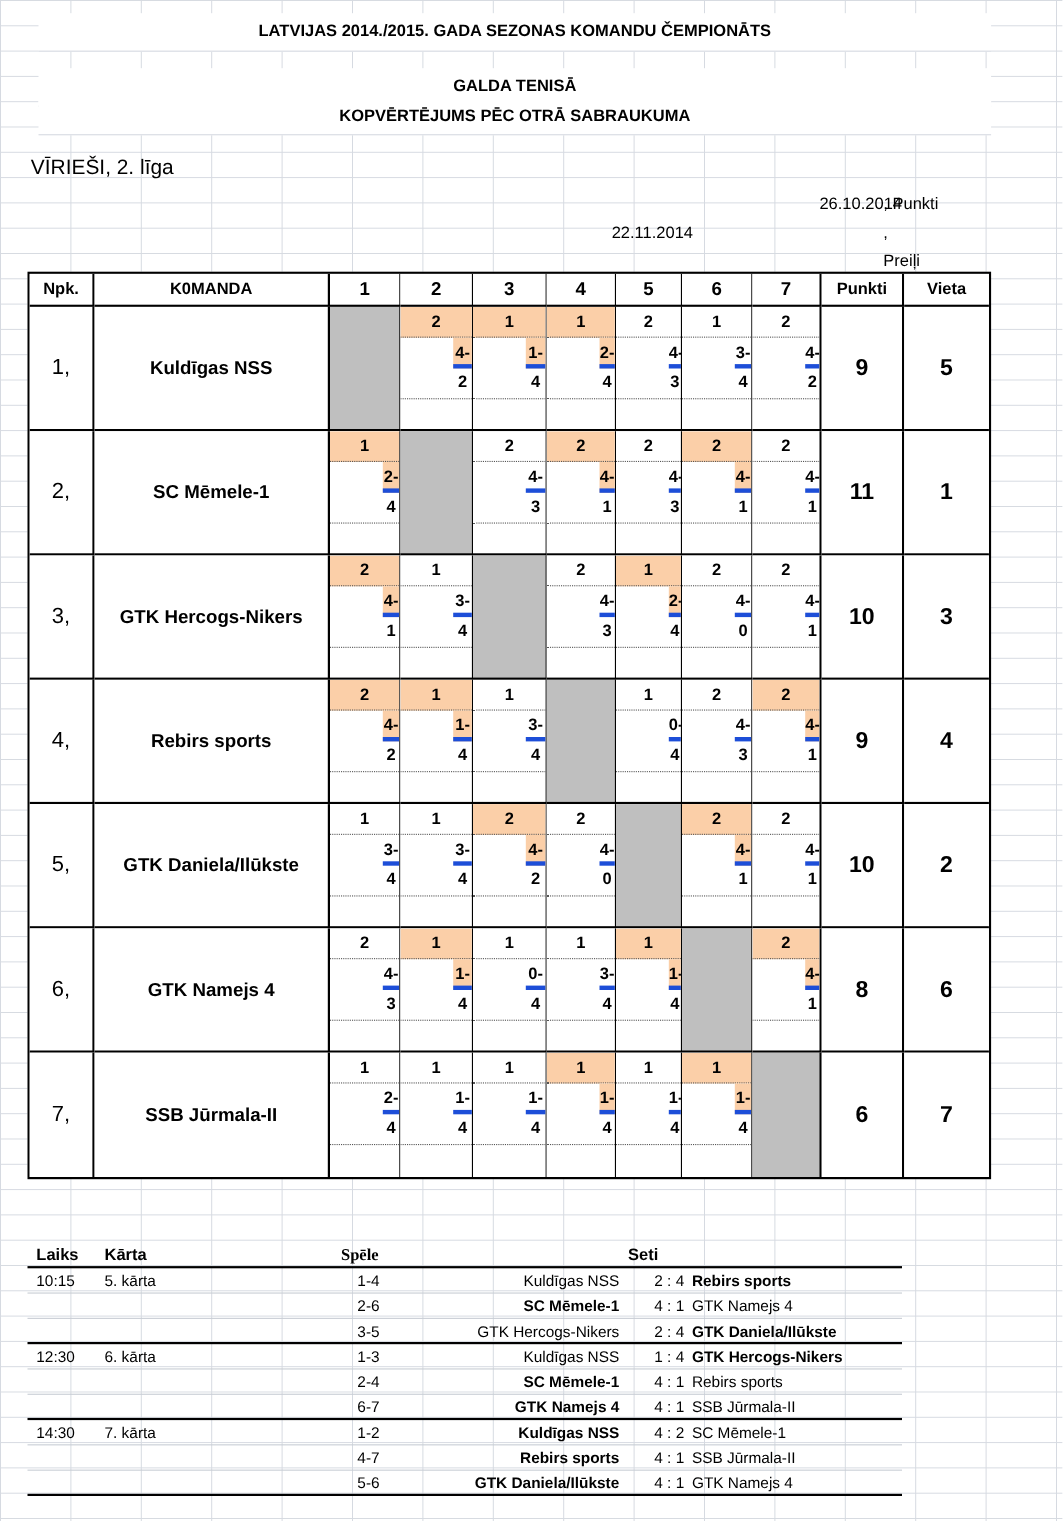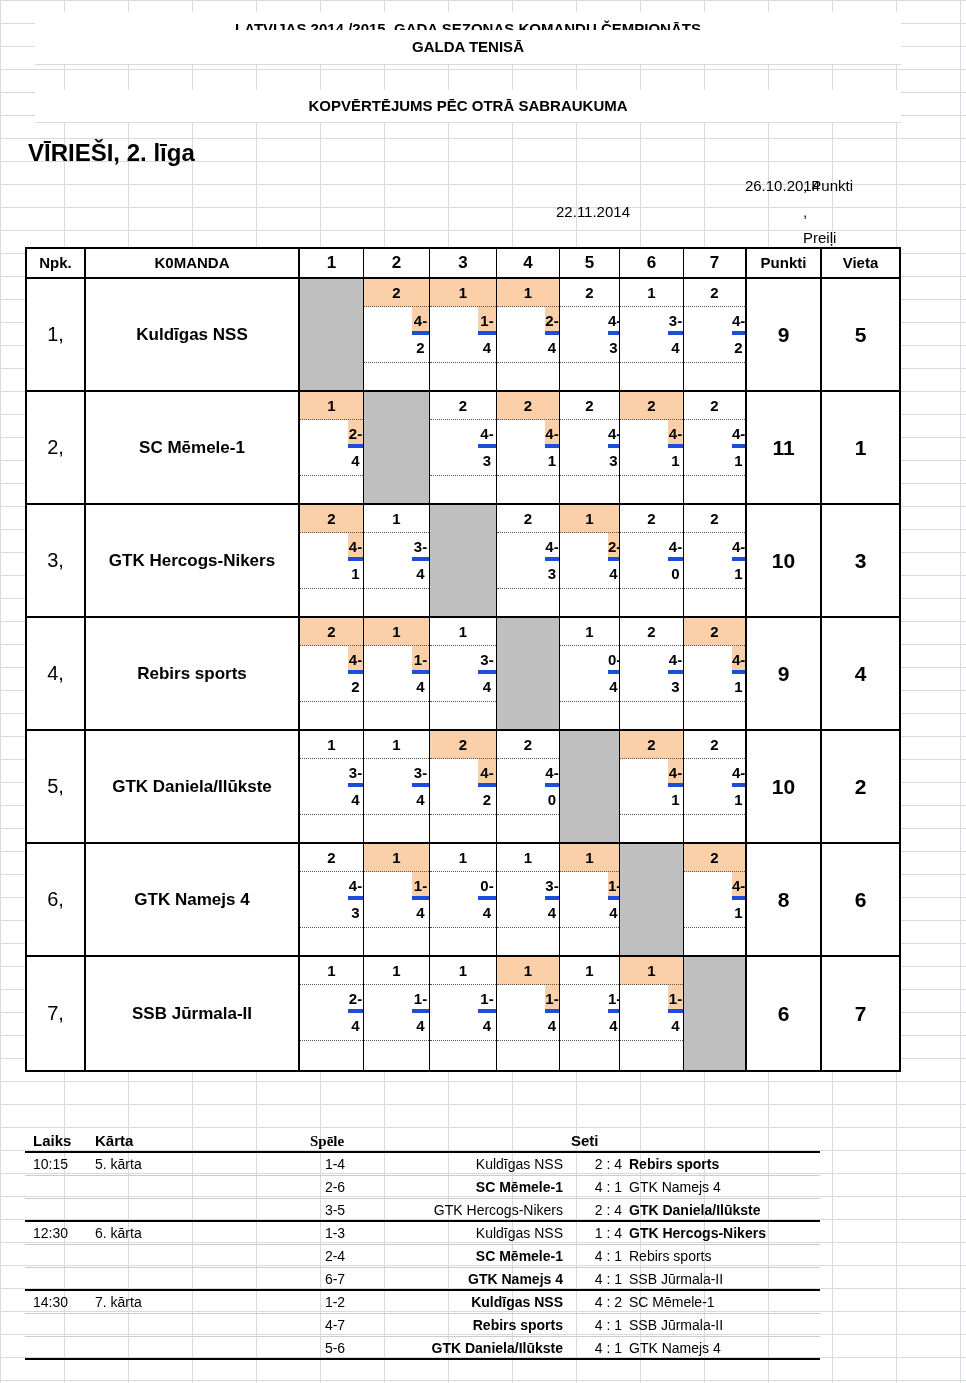--- a/index.html
+++ b/index.html
@@ -8,25 +8,25 @@
     font-family:"Liberation Sans","DejaVu Sans",sans-serif;color:#000;
     background-color:#fff;
     background-image:
       linear-gradient(to right,#d6dae1 1px,transparent 1px),
       linear-gradient(to bottom,#d6dae1 1px,transparent 1px);
     background-size:64px 23px;
   }
   
   .mrow{position:absolute;left:35px;width:866px;background:#fff;border-bottom:1px solid #d6dae1;}
   .t1{top:12px;height:34px;line-height:34px;}
-  .t2{top:30px;height:34px;line-height:34px;}
+  .t2{top:62px;height:34px;line-height:34px;}
   .t3{top:90px;height:32px;line-height:32px;}
   .t4{top:134px;height:38px;line-height:38px;}
   .title-text{font-weight:bold;font-size:15px;text-align:center;display:block;}
-  .league-text{font-weight:bold;font-size:24px;text-align:left;padding-left:0;display:block;}
+  .league-text{font-weight:normal;font-size:19px;text-align:left;padding-left:0;display:block;}
   .mrow.t4{left:28px;background:transparent;border-bottom:none;}
   .dateline{position:absolute;height:26px;line-height:26px;font-size:15px;}
   .dateval{position:absolute;right:146px;top:0;}
   .dateplace{position:absolute;left:803px;top:0;}
   .d1{top:173px;left:0;width:966px;}
   .d2{top:199px;left:0;width:776px;}
 
   
   .standings{
     position:absolute;left:25px;top:247px;

